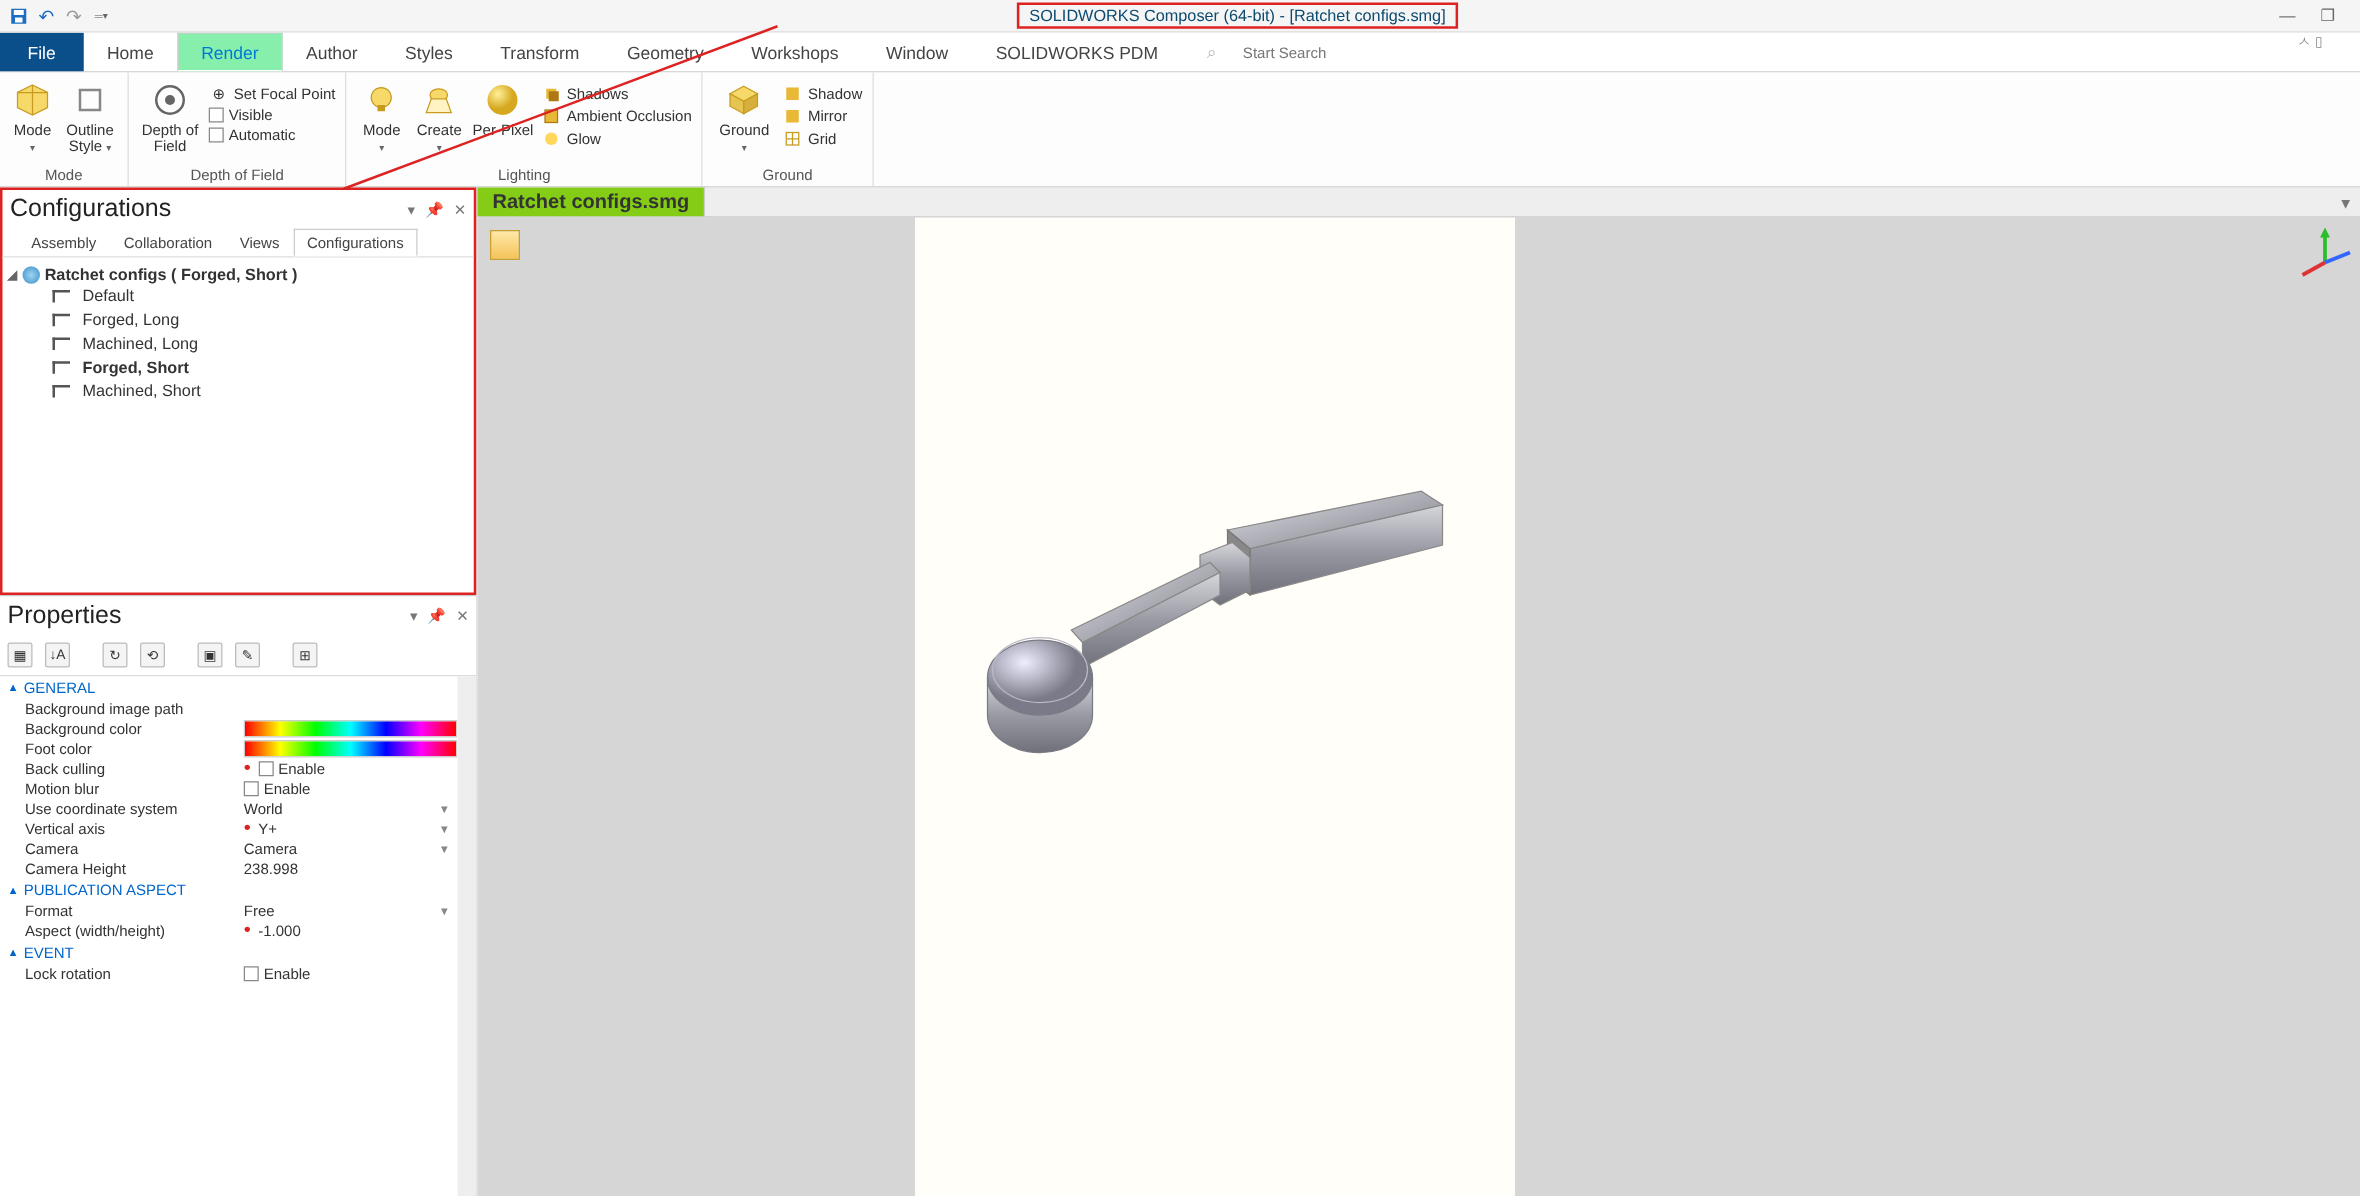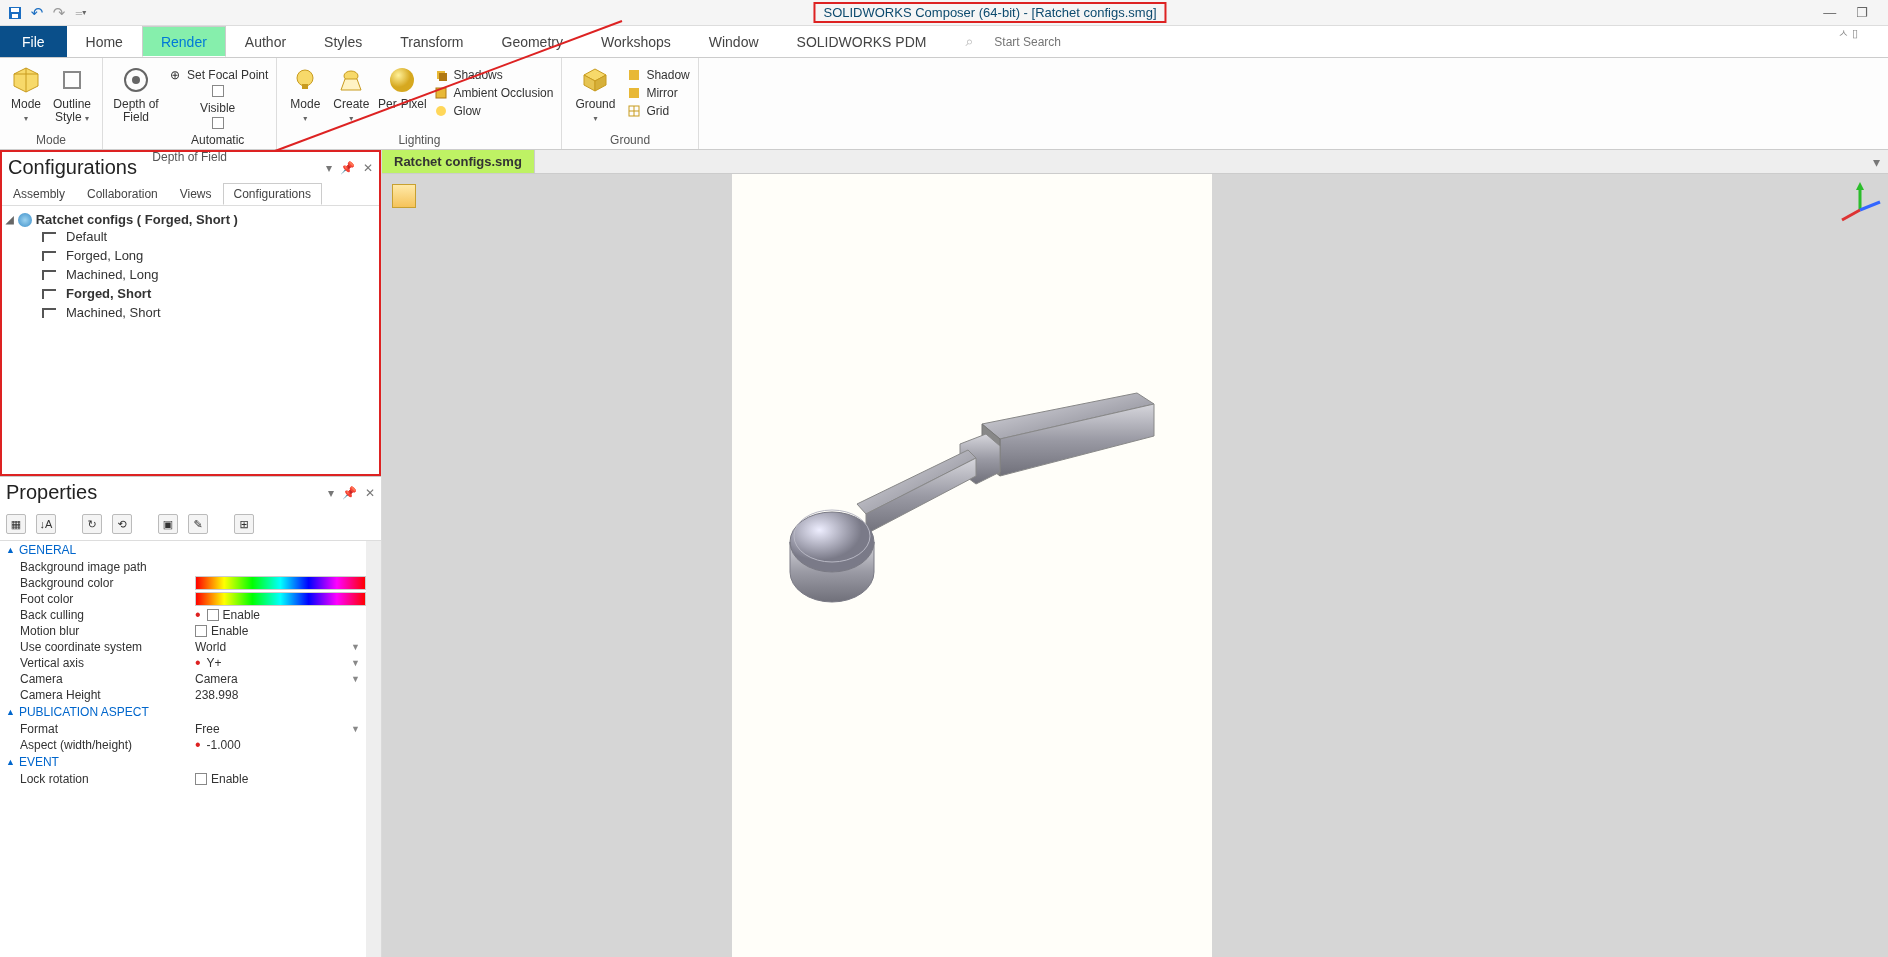--- a/index.html
+++ b/index.html
@@ -23,40 +23,40 @@
 .help-link { margin-left: auto; margin-right: 30px; font-size: 11px; color: #888; cursor: pointer; }
 
 
 .ribbon { height: 92px; background: #fdfdfd; border-bottom: 1px solid #ccc; display: flex; }
 .ribbon-group { border-right: 1px solid #ddd; padding: 4px 8px 2px 8px; display: flex; flex-direction: column; }
 .ribbon-group-body { flex: 1; display: flex; align-items: flex-start; gap: 6px; }
 .ribbon-group-label { text-align: center; font-size: 12px; color: #555; padding-top: 2px; }
 .big-btn { display: flex; flex-direction: column; align-items: center; justify-content: flex-start; width: 50px; cursor: pointer; padding-top: 2px; gap: 2px; }
 .big-btn .icon-box { width: 32px; height: 32px; display: flex; align-items: center; justify-content: center; }
 .big-btn-label { font-size: 12px; color: #333; text-align: center; line-height: 1.1; }
-.checkrow { display: flex; align-items: center; gap: 4px; font-size: 12px; color: #333; padding: 1px 0; flex-direction: column; }
+.checkrow { display: flex; align-items: center; gap: 4px; font-size: 12px; color: #333; padding: 1px 0; }
 .check { width: 12px; height: 12px; border: 1px solid #888; background: #fff; }
 .small-row { display: flex; align-items: center; gap: 4px; font-size: 12px; color: #333; padding: 1px 0; cursor: pointer; }
 .small-icon { width: 16px; height: 16px; display: inline-flex; align-items: center; justify-content: center; }
 .dropdown-arrow { font-size: 8px; color: #666; }
 .launcher { font-size: 10px; color: #888; margin-left: 4px; }
 
 
 .workspace { display: flex; height: calc(957px - 26px - 32px - 92px); }
 .left-col { width: 382px; display: flex; flex-direction: column; border-right: 1px solid #dadada; }
 
 
 .anno-line { position: absolute; pointer-events: none; }
 
 
 .panel { display: flex; flex-direction: column; }
 .panel-header { display: flex; align-items: center; padding: 4px 6px; }
 .panel-title { font-size: 20px; color: #222; flex: 1; }
 .panel-icons { display: flex; gap: 8px; color: #777; }
-.panel-tabs { display: flex; gap: 0; border-bottom: 1px solid #ddd; }
+.panel-tabs { display: flex; gap: 0; border-bottom: 1px solid #ddd; padding-left: 12px; }
 .panel-tab { padding: 3px 10px; font-size: 12px; color: #444; cursor: pointer; border: 1px solid transparent; }
 .panel-tab.active { border: 1px solid #ccc; border-bottom: 1px solid #fff; background: #fff; }
 .config-redbox { border: 2px solid #d22; }
 .tree { padding: 6px 4px 40px 4px; }
 .tree-root { display: flex; align-items: center; gap: 4px; font-size: 13px; font-weight: bold; }
 .tree-item { display: flex; align-items: center; gap: 10px; font-size: 13px; padding: 2px 0 2px 36px; cursor: pointer; }
 .tree-item.active { font-weight: bold; }
 .flag-icon { width: 14px; height: 10px; border-left: 2px solid #555; border-top: 2px solid #555; }
 
 
@@ -69,21 +69,21 @@
 .props-name { flex: 0 0 175px; color: #333; }
 .props-val { flex: 1; display: flex; align-items: center; gap: 4px; color: #333; }
 .color-bar { height: 14px; flex: 1; background: linear-gradient(to right, #f00, #ff0, #0f0, #0ff, #00f, #f0f, #f00); border: 1px solid #ccc; }
 .dd-arrow { color: #888; font-size: 9px; margin-right: 6px; margin-left: auto; }
 .red-dot { color: #d22; font-size: 16px; line-height: 8px; margin-right: 2px; }
 .scrollbar-v { width: 15px; background: #eee; }
 
 
 .viewport { flex: 1; position: relative; background: #d6d6d6; }
 .doc-tab-bar { height: 24px; background: #eee; border-bottom: 1px solid #ccc; display: flex; align-items: stretch; }
-.doc-tab { background: #bef264; padding: 3px 12px; font-size: 13px; font-weight: bold; border-right: 1px solid #ccc; display: flex; align-items: center; }
+.doc-tab { background: #84cc16; padding: 3px 12px; font-size: 16px; font-weight: bold; border-right: 1px solid #ccc; display: flex; align-items: center; }
 .doc-tab-add { margin-left: auto; padding: 0 8px; font-size: 14px; color: #777; cursor: pointer; display: flex; align-items: center; }
 .canvas-3d { position: absolute; top: 24px; left: 350px; width: 480px; height: calc(100% - 24px); background: #fffef9; }
 .vp-corner-icon { position: absolute; top: 34px; left: 10px; width: 24px; height: 24px; border: 1px solid #c8a030; background: linear-gradient(#ffe9a8,#f5c35a); cursor: pointer; }
 .axis-triad { position: absolute; top: 30px; right: 6px; }
 
 
 .model { position: absolute; top: 210px; left: 30px; width: 400px; height: 260px; }
 
 </style>
 </head>

